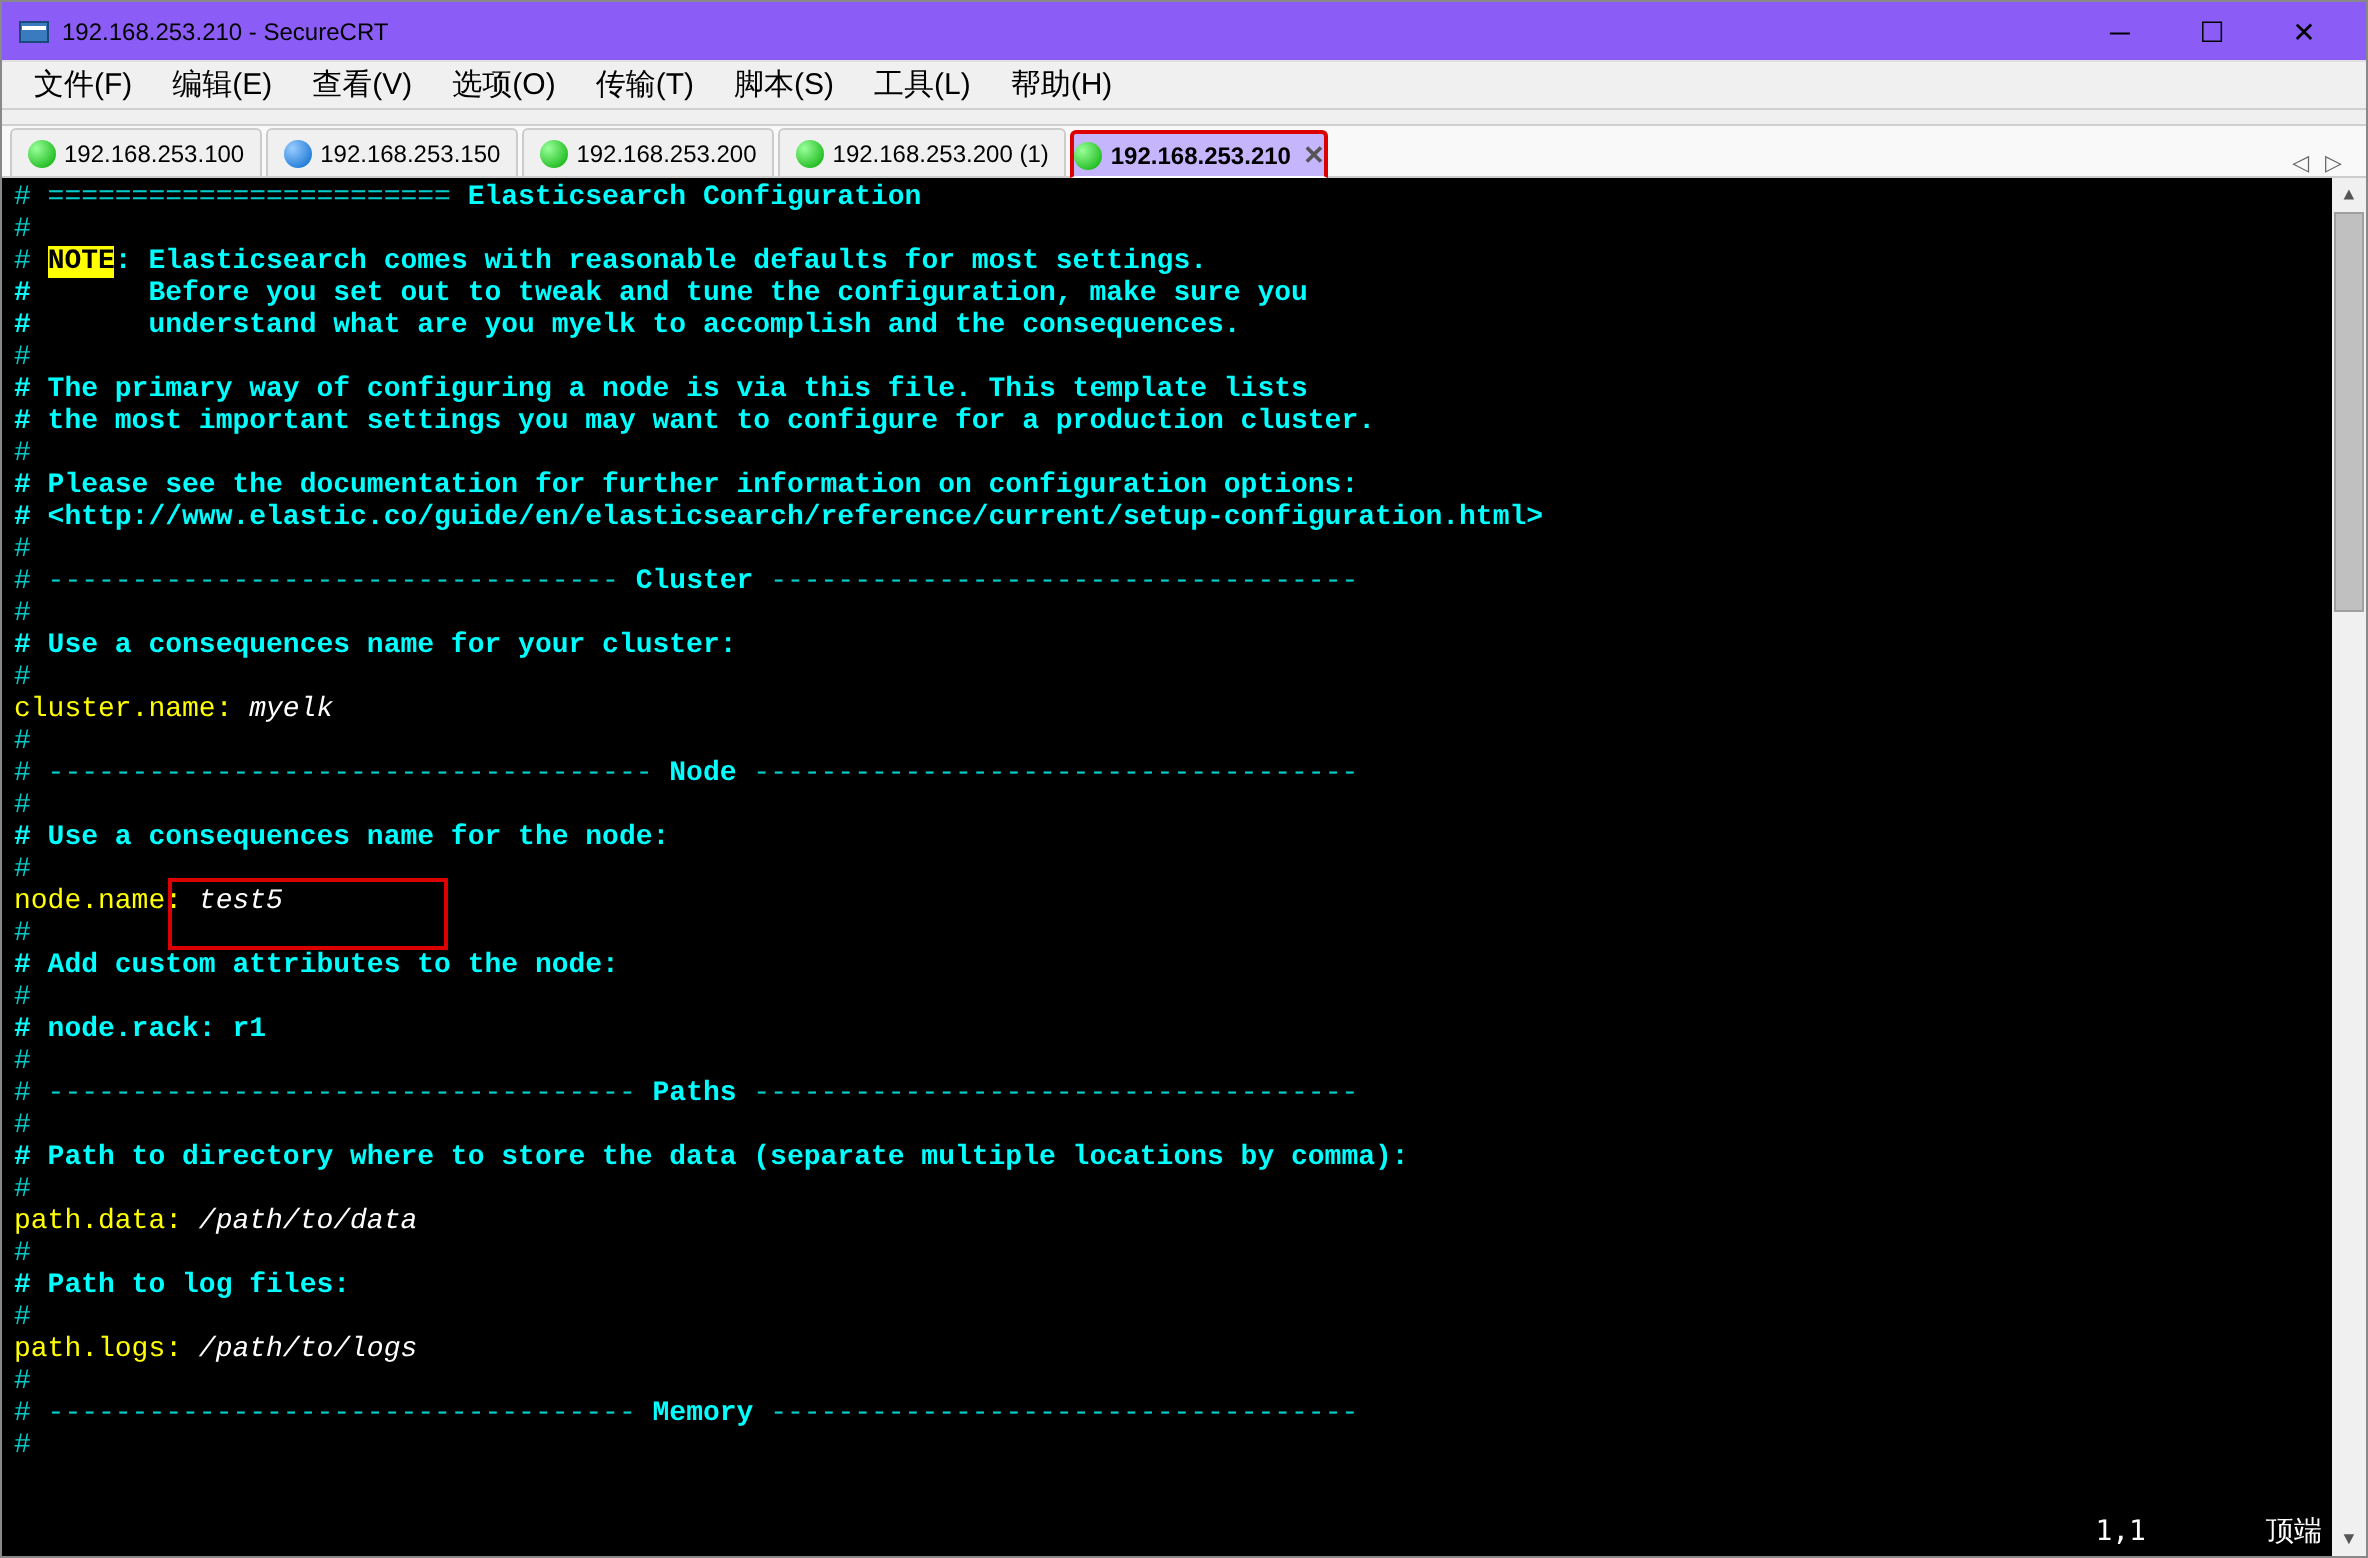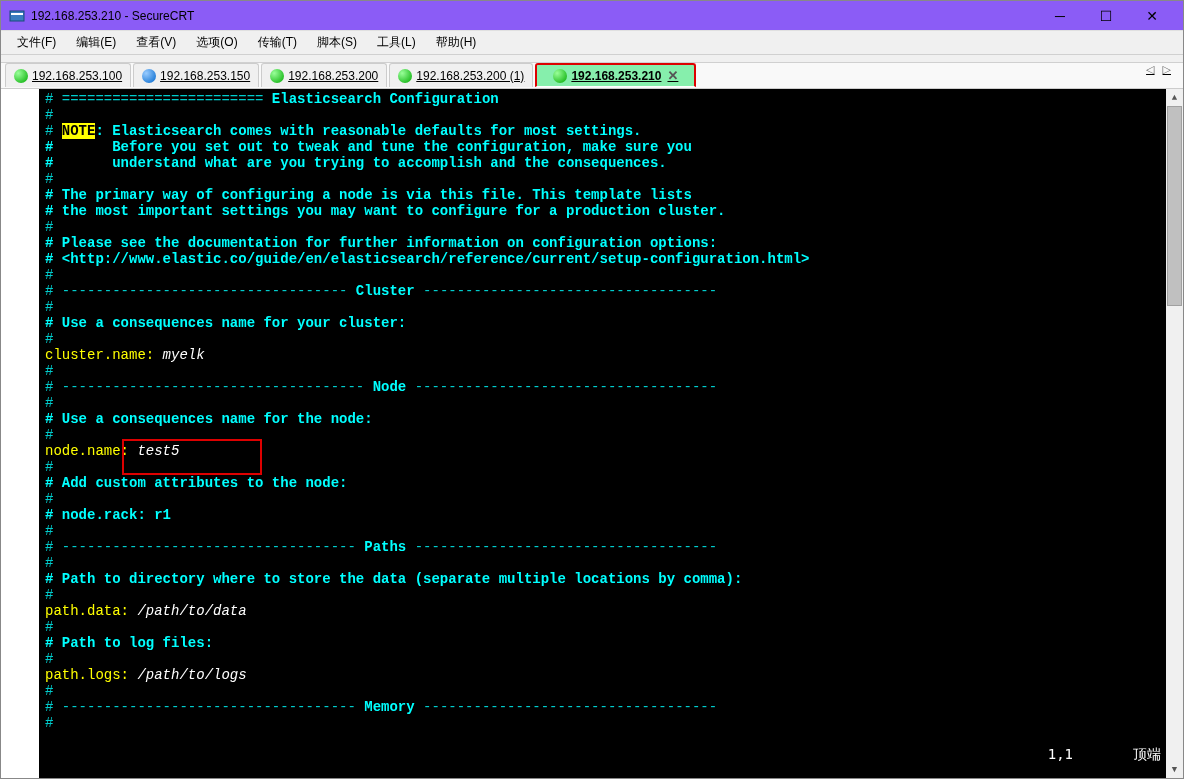--- a/index.html
+++ b/index.html
@@ -3,45 +3,45 @@
 <meta charset="utf-8">
 <style>
 * { margin:0; padding:0; box-sizing:border-box; }
 body { font-family:"Microsoft YaHei","Segoe UI",sans-serif; font-size:12px; background:#fff; width:1184px; height:779px; overflow:hidden; border:1px solid #888; }
 .titlebar { height:30px; background:#8b5cf6; display:flex; align-items:center; padding:0 8px; border-bottom:1px solid #e0e0e0; }
 .titlebar-icon { width:16px; height:16px; margin-right:6px; }
 .titlebar-text { flex:1; font-size:12px; color:#000; }
 .win-controls { display:flex; gap:0; }
 .win-btn { width:46px; height:30px; display:flex; align-items:center; justify-content:center; font-size:14px; color:#000; cursor:default; }
 .menubar { height:24px; background:#f0f0f0; display:flex; align-items:center; padding:0 6px; border-bottom:1px solid #d0d0d0; }
-.menu-item { padding:2px 10px; font-size:12px; color:#000; }
+.menu-item { padding:2px 10px; font-size:15px; color:#000; }
 .toolbar { height:8px; background:#f0f0f0; border-bottom:1px solid #d0d0d0; }
-.tabbar { height:26px; background:#f9f9f9; display:flex; padding:0 4px; border-bottom:1px solid #ccc;text-decoration:underline; }
+.tabbar { height:26px; background:#f9f9f9; display:flex; align-items:flex-end; padding:0 4px; border-bottom:1px solid #ccc; }
 .tab { height:24px; display:flex; align-items:center; padding:0 8px; border:1px solid #ccc; border-bottom:none; margin-right:2px; background:#f0f0f0; font-size:12px; border-radius:3px 3px 0 0; }
-.tab.active { background:#86efac; font-weight:bold; border:2px solid #d00; border-bottom:1px solid #fff; margin-bottom:-1px; padding:0 16px; }
+.tab.active { background:#c4b5fd; font-weight:bold; border:2px solid #d00; border-bottom:1px solid #fff; margin-bottom:-1px; padding:0 0; }
 .tab-icon { width:14px; height:14px; margin-right:4px; border-radius:50%; display:inline-block; }
 .tab-icon.green { background:radial-gradient(circle at 30% 30%,#9f9,#0a0); }
 .tab-icon.blue { background:radial-gradient(circle at 30% 30%,#9cf,#06c); }
 .tab-close { margin-left:6px; font-size:13px; color:#555; }
 .tab-nav { margin-left:auto; display:flex; gap:8px; padding:0 8px; font-size:11px; color:#666; }
-.terminal { background:#000; height:calc(100% - 30px - 24px - 8px - 26px); position:relative; overflow:hidden; font-family:"Consolas","Courier New",monospace; font-size:14px; line-height:16px;margin-left:38px; }
+.terminal { background:#000; height:calc(100% - 30px - 24px - 8px - 26px); position:relative; overflow:hidden; font-family:"Consolas","Courier New",monospace; font-size:14px; line-height:16px; }
 .terminal-inner { padding:2px 6px; }
 .scrollbar { position:absolute; right:0; top:0; width:17px; height:100%; background:#f0f0f0; }
 .scrollbar-thumb { position:absolute; top:17px; left:1px; width:15px; height:200px; background:#c0c0c0; border:1px solid #a0a0a0; }
 .scrollbar-btn { position:absolute; left:0; width:17px; height:17px; background:#f0f0f0; display:flex; align-items:center; justify-content:center; font-size:9px; color:#555; }
 .scrollbar-btn.up { top:0; }
 .scrollbar-btn.down { bottom:0; }
 .ln { white-space:pre; }
 .c-comment { color:#0cc; }
 .c-cyan { color:#0ff; font-weight:bold; }
 .c-yellow { color:#ff0; }
 .c-white { color:#fff;font-style:italic; }
 .c-note { background:#ff0; color:#000; font-weight:bold; }
 .redbox { position:absolute; border:2px solid #d00; pointer-events:none; }
-.status { position:absolute; bottom:16px; right:22px; display:flex; gap:60px; color:#fff; font-family:"Consolas",monospace; font-size:14px; }
+.status { position:absolute; bottom:4px; right:22px; display:flex; gap:60px; color:#fff; font-family:"Consolas",monospace; font-size:14px; }
 </style>
 </head>
 <body>
 
 <div class="titlebar">
   <span class="titlebar-icon">
     <svg viewBox="0 0 16 16">
         <rect x="1" y="3" width="14" height="10" fill="#3a7bbf" stroke="#1a4a7a"></rect>
         <rect x="2" y="5" width="12" height="2" fill="#fff"></rect>
       </svg>
@@ -94,21 +94,21 @@
     <span>▷</span>
   </div>
 </div>
 
 <div class="terminal">
   <div class="terminal-inner">
     <div class="ln"><span class="c-comment"># ======================== </span><span class="c-cyan">Elasticsearch Configuration</span><span class="c-comment"></span></div>
     <div class="ln c-comment">#</div>
     <div class="ln"><span class="c-comment"># </span><span class="c-note">NOTE</span><span class="c-cyan">: Elasticsearch comes with reasonable defaults for most settings.</span></div>
     <div class="ln c-cyan">#       Before you set out to tweak and tune the configuration, make sure you</div>
-    <div class="ln c-cyan">#       understand what are you trying to accomplish and the consequences.</div>
+    <div class="ln c-cyan">#       understand what are you myelk to accomplish and the consequences.</div>
     <div class="ln c-comment">#</div>
     <div class="ln c-cyan"># The primary way of configuring a node is via this file. This template lists</div>
     <div class="ln c-cyan"># the most important settings you may want to configure for a production cluster.</div>
     <div class="ln c-comment">#</div>
     <div class="ln c-cyan"># Please see the documentation for further information on configuration options:</div>
     <div class="ln c-cyan"># &lt;http://www.elastic.co/guide/en/elasticsearch/reference/current/setup-configuration.html&gt;</div>
     <div class="ln c-comment">#</div>
     <div class="ln"><span class="c-comment"># ---------------------------------- </span><span class="c-cyan">Cluster</span><span class="c-comment"> -----------------------------------</span></div>
     <div class="ln c-comment">#</div>
     <div class="ln c-cyan"># Use a consequences name for your cluster:</div>

